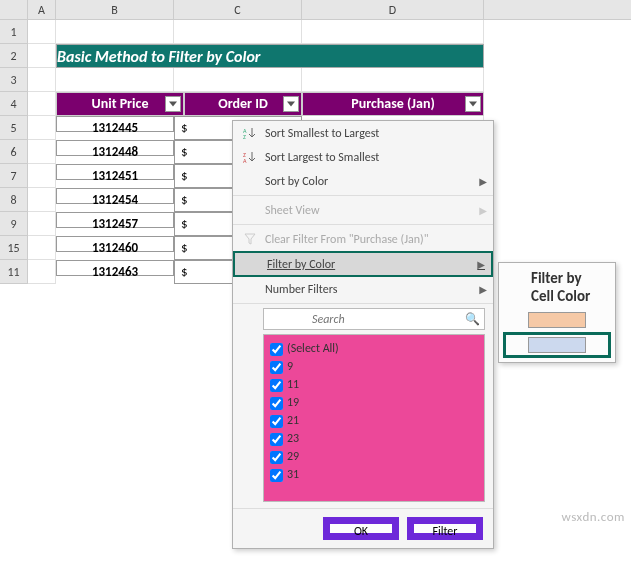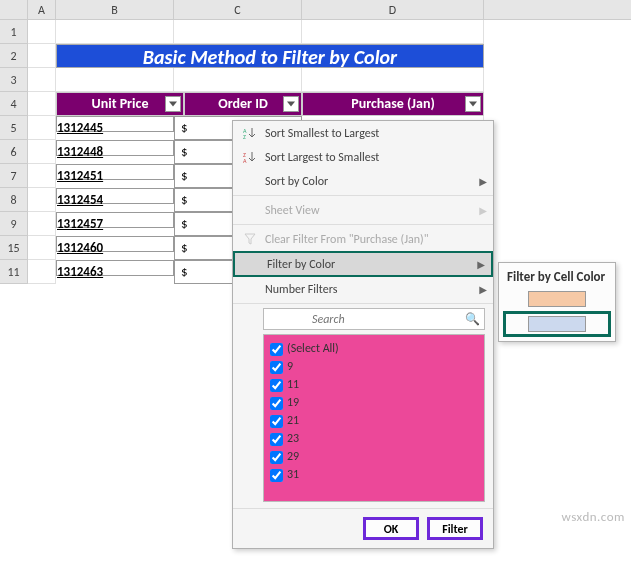--- a/index.html
+++ b/index.html
@@ -9,53 +9,53 @@
     .col-header .cell { text-align: center; font-size: 12px; color: #444; border-right: 1px solid #ccc; line-height: 20px; }
     .col-A { width: 28px; } .col-B { width: 118px; } .col-C { width: 128px; } .col-D { width: 182px; }
     
     .row-header { position: absolute; left: 0; top: 20px; width: 28px; background: #e6e6e6; border-right: 1px solid #ccc; }
     .row-header .r { height: 24px; text-align: center; font-size: 12px; color: #444; border-bottom: 1px solid #ccc; line-height: 24px; }
     
     .grid { position: absolute; left: 28px; top: 20px; }
     .gridrow { height: 24px; display: flex; }
     .gridcell { border-right: 1px solid #e0e0e0; border-bottom: 1px solid #e0e0e0; height: 24px; }
     
-    .title-bar { background: #1d4ed8; color: #fff; font-weight: bold; font-style: italic; text-align: center; font-size: 20px; line-height: 24px; height: 24px; border: 1px solid #aaa; }
+    .title-bar { background: #0f766e; color: #fff; font-weight: bold; font-style: italic; font-size: 16px; line-height: 24px; height: 24px; border: 1px solid #aaa; }
     
     .th { background: #7b006e; color: #fff; font-weight: bold; text-align: center; border: 1px solid #ccc; height: 24px; line-height: 22px; position: relative; font-size: 14px;}
-    .td { border: 1px solid #999; font-weight: bold; height: 16px; line-height: 22px; background: #fff; font-size: 13px; text-decoration: underline;}
+    .td { border: 1px solid #999; text-align: center; font-weight: bold; height: 16px; line-height: 22px; background: #fff; font-size: 13px;}
     .td2 { border: 1px solid #999; text-align: left; padding-left: 6px; font-weight: normal; height: 24px; line-height: 22px; background: #fff; font-size: 13px;}
     
     .filter-btn { position: absolute; right: 2px; top: 3px; width: 16px; height: 16px; background: #fff; border: 1px solid #999; display: flex; align-items: center; justify-content: center; }
     .filter-btn svg { width: 8px; height: 6px; }
     
     .menu { position: absolute; left: 232px; top: 120px; width: 262px; background: #f5f5f5; border: 1px solid #b0b0b0; box-shadow: 2px 2px 5px rgba(0,0,0,.2); }
     .menu-item { display: flex; align-items: center; height: 24px; padding: 0 6px; font-size: 12px; color: #444; }
     .menu-item.disabled { color: #aaa; }
     .menu-item .mi-icon { width: 22px; display: flex; align-items: center; justify-content: center; }
     .menu-item .mi-label { flex: 1; padding-left: 4px; }
     .menu-item .arrow { font-size: 10px; color: #666; }
     .menu-item.disabled .arrow { color: #ccc; }
-    .menu-item.highlight { background: #d8d8d8; border: 2px solid #0a6b5a; height: 26px; }
+    .menu-item.highlight { background: #d8d8d8; border: 2px solid #0a6b5a; height: 26px; text-decoration: underline; }
     
     .menu-sep { height: 0; border-top: 1px solid #ddd; margin: 2px 0; }
     
     .search-box { margin: 4px 8px 4px 30px; height: 22px; border: 1px solid #bbb; background: #fff; display: flex; align-items: center; padding: 0 4px; font-size: 12px; }
     .search-box input { border: 0; outline: 0; flex: 1; font-size: 12px; font-style: italic; color: #888; background: transparent; margin-left: 44px; }
     .search-box .mag { color: #888; }
     
     .check-area { margin: 0 8px 6px 30px; border: 1px solid #bbb; background: #ec4899; height: 168px; padding: 4px 6px; overflow: hidden;}
     .check-area label { display: block; font-size: 12px; line-height: 18px; color: #333; }
     .check-area input { vertical-align: middle; margin-right: 4px; }
     
     .btns { display: flex; justify-content: flex-end; gap: 8px; padding: 8px 10px; border-top: 1px solid #ddd;}
-    .btns button { width: 56px; height: 23px; font-size: 12px; background: #fdfdfd; border: 3px solid #6d28d9; font-weight: bold; }
+    .btns button { width: 76px; height: 23px; font-size: 12px; background: #fdfdfd; border: 7px solid #6d28d9; }
     
     .submenu { position: absolute; left: 498px; top: 262px; width: 118px; background: #fcfcfc; border: 1px solid #b0b0b0; box-shadow: 2px 2px 5px rgba(0,0,0,.2); padding: 4px; }
-    .submenu .sub-title { font-size: 13px; font-weight: bold; color: #333; padding: 2px 4px 4px; }
+    .submenu .sub-title { font-size: 15px; font-weight: bold; color: #333; padding: 2px 4px 4px; margin-left: 24px; }
     .swatch { height: 16px; margin: 3px auto; border: 1px solid #999; width: 58px; }
     .sw-orange { background: #f6c9a6; }
     .sw-blue-wrap { border: 3px solid #0a6b5a; padding: 2px; margin-top: 4px;}
     .sw-blue { background: #ccd9ee; }
     
     .icon-sort { width: 14px; height: 14px; }
     .watermark { position: absolute; right: 6px; bottom: 60px; font-size: 13px; color: #bbb; letter-spacing: 0.5px;}
   </style>
 </head>
 <body>

